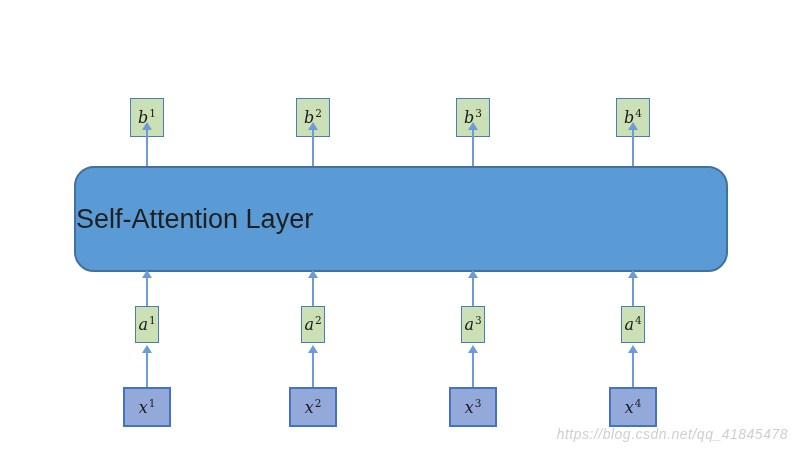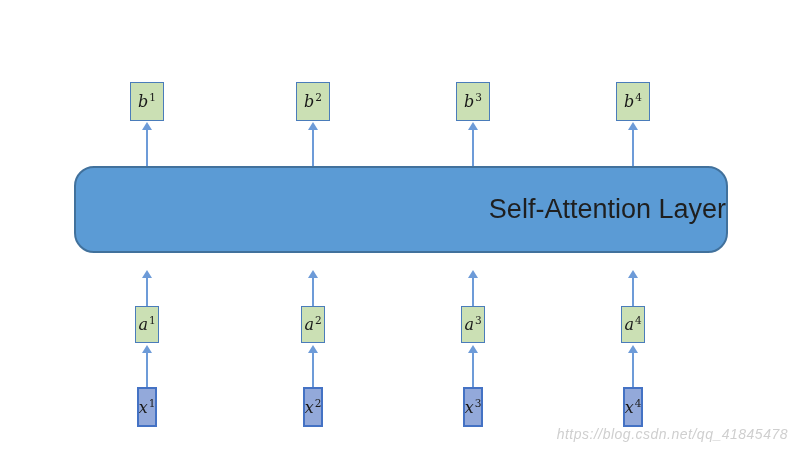--- a/index.html
+++ b/index.html
@@ -20,48 +20,48 @@
     font-family: "Liberation Sans", sans-serif;
     position: relative;
     overflow: hidden;
   }
   .stage { position: absolute; inset: 0; }
 
   
   .layer {
     position: absolute;
     left: 74px; top: 166px;
-    width: 654px; height: 87px;
+    width: 654px; height: 106px;
     box-sizing: border-box;
     background: var(--layer-fill);
     border: 2px solid var(--layer-border);
     border-radius: 20px;
-    display: flex; align-items: center; justify-content: flex-end;
+    display: flex; align-items: center; justify-content: flex-start;
   }
   .layer-label {
     font-size: 27px;
     color: var(--text-color);
   }
 
   
   .column { position: absolute; top: 0; height: 450px; width: 0; }
   .col-0 { left: 147px; }
   .col-1 { left: 313px; }
   .col-2 { left: 473px; }
   .col-3 { left: 633px; }
 
   .node {
     position: absolute; left: 0;
     transform: translateX(-50%);
     box-sizing: border-box;
     display: flex; align-items: center; justify-content: center;
   }
-  .node.output { top: 82px;  width: 34px; height: 39px; background: var(--green-fill); border: 1.5px solid var(--green-border); }
+  .node.output { top: 98px;  width: 34px; height: 39px; background: var(--green-fill); border: 1.5px solid var(--green-border); }
   .node.hidden { top: 306px; width: 24px; height: 37px; background: var(--green-fill); border: 1.5px solid var(--green-border); }
-  .node.input  { top: 387px; width: 20px; height: 40px; background: var(--blue-fill);  border: 2px solid var(--blue-border); }
+  .node.input  { top: 387px; width: 48px; height: 40px; background: var(--blue-fill);  border: 2px solid var(--blue-border); }
 
   .math {
     font-family: "DejaVu Serif", serif;
     color: #1a1a1a;
     font-size: 16px;
     line-height: 1;
     white-space: nowrap;
   }
   .math .base { font-style: italic; }
   .math sup { font-size: 10.5px; font-style: normal; margin-left: 1px; }

